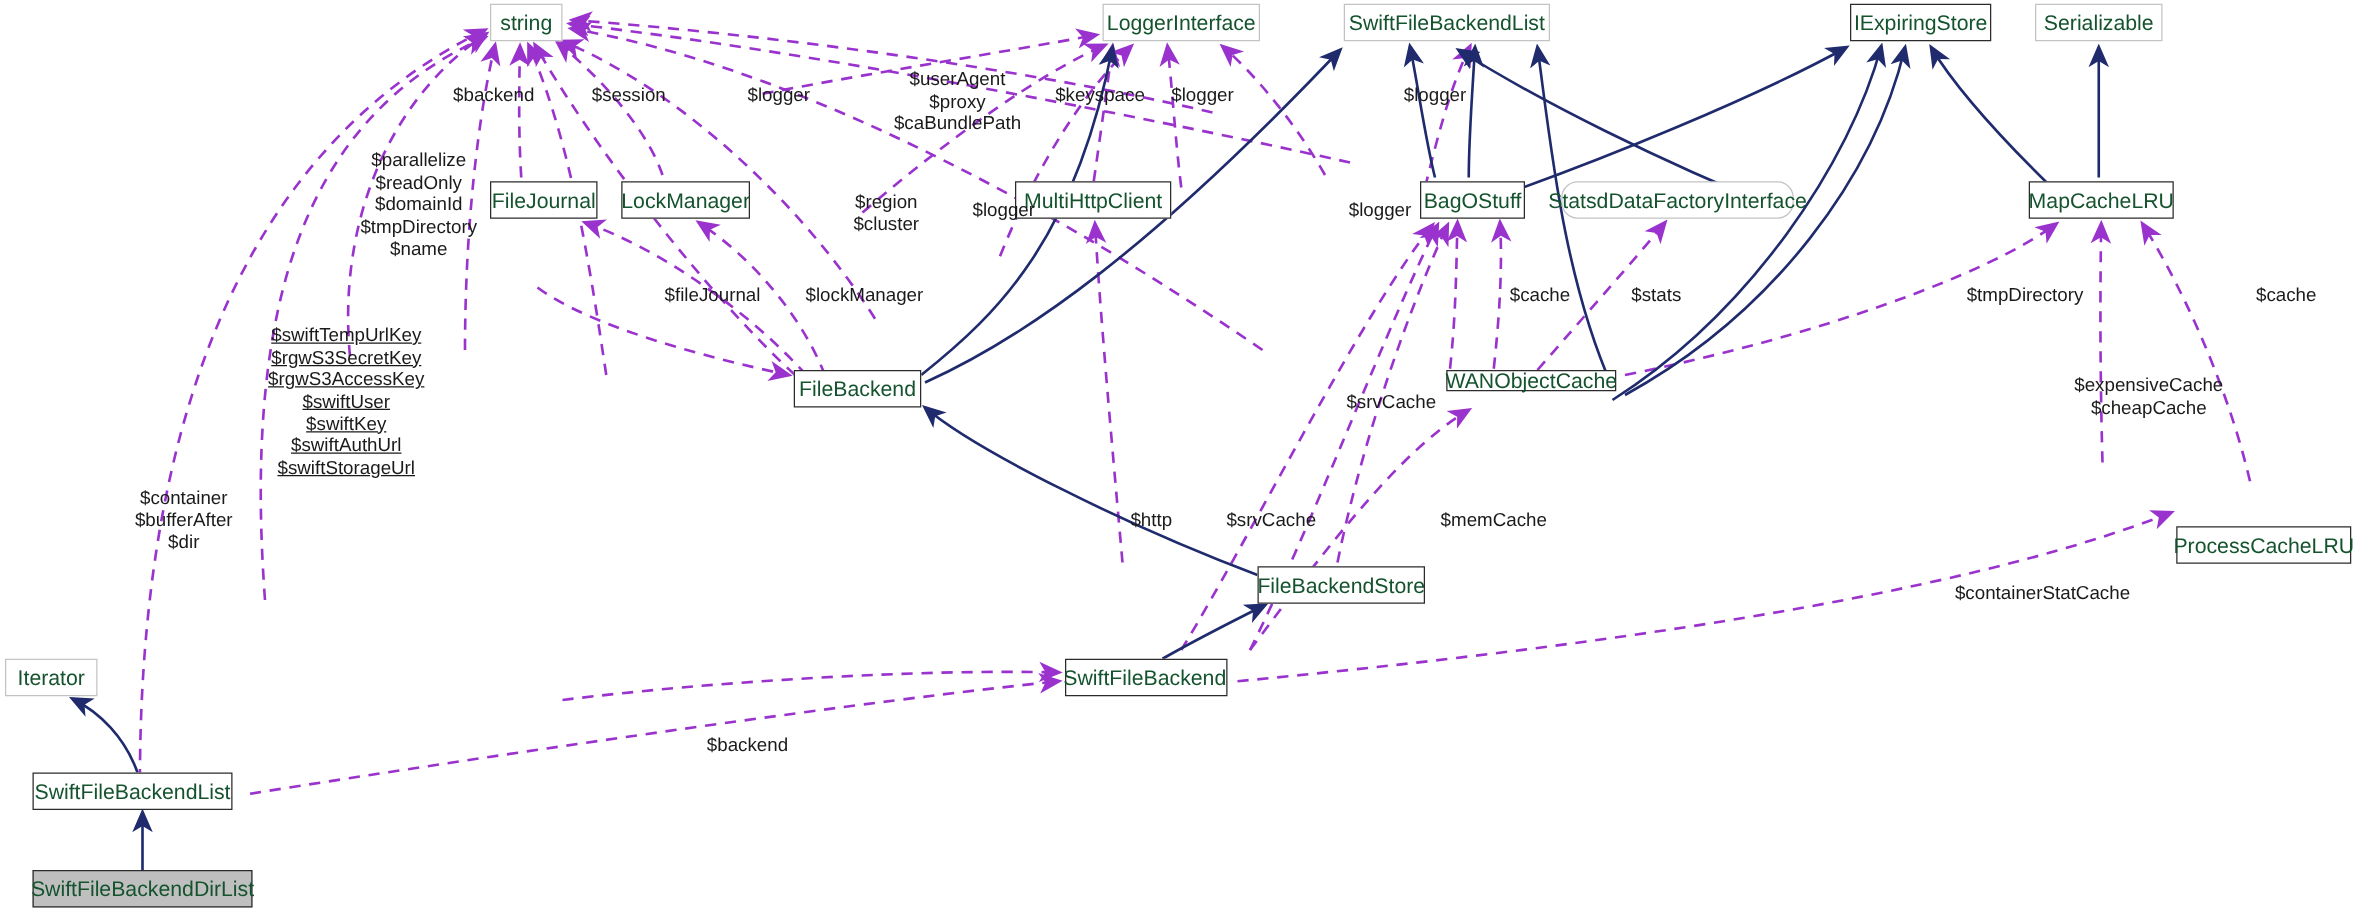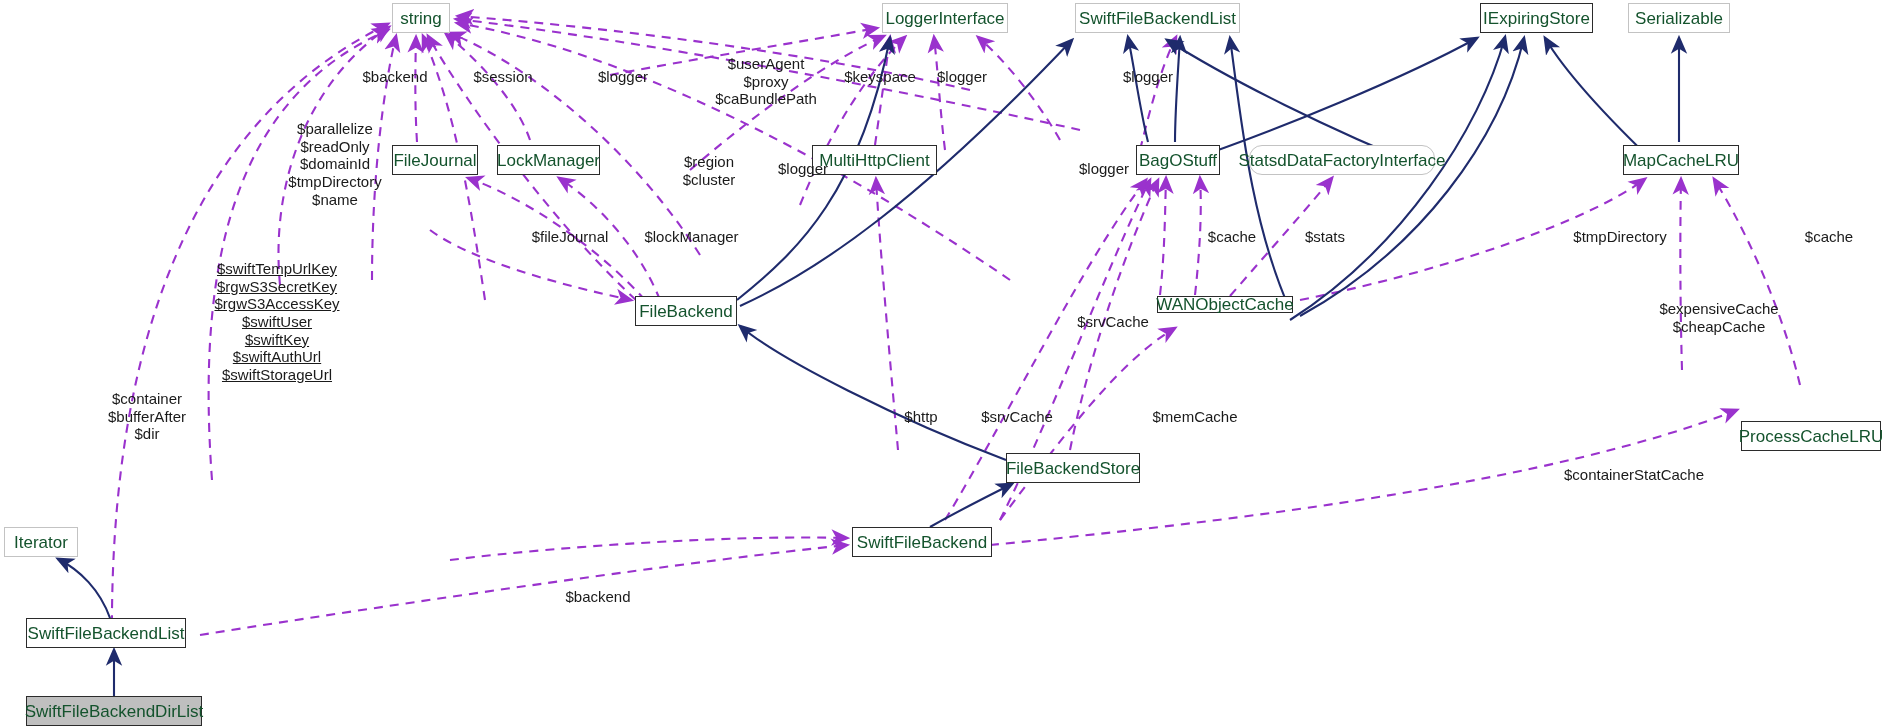--- a/index.html
+++ b/index.html
@@ -174,21 +174,21 @@
       </div>
       <div class="node solid" style="left: 1157px; top: 296px; width: 136px; height: 17px;">
         <span>WANObjectCache</span>
       </div>
       <div class="node solid" style="left: 1741px; top: 393px; width: 140px; height: 30px; margin-top: 28px;">
         <span>ProcessCacheLRU</span>
       </div>
       <div class="node solid" style="left: 1006px; top: 453px; width: 134px; height: 30px;">
         <span>FileBackendStore</span>
       </div>
-      <div class="node solid" style="left: 852px; top: 527px; width: 140px; height: 30px;">
+      <div class="node solid" style="left: 852px; top: 527px; width: 130px; height: 30px; justify-content: flex-end;">
         <span>SwiftFileBackend</span>
       </div>
       <div class="node light" style="left: 4px; top: 527px; width: 74px; height: 30px;">
         <span>Iterator</span>
       </div>
       <div class="node solid" style="left: 26px; top: 618px; width: 160px; height: 30px;">
         <span>SwiftFileBackendList</span>
       </div>
       <div class="node current" style="left: 26px; top: 696px; width: 176px; height: 30px;">
         <span>SwiftFileBackendDirList</span>

